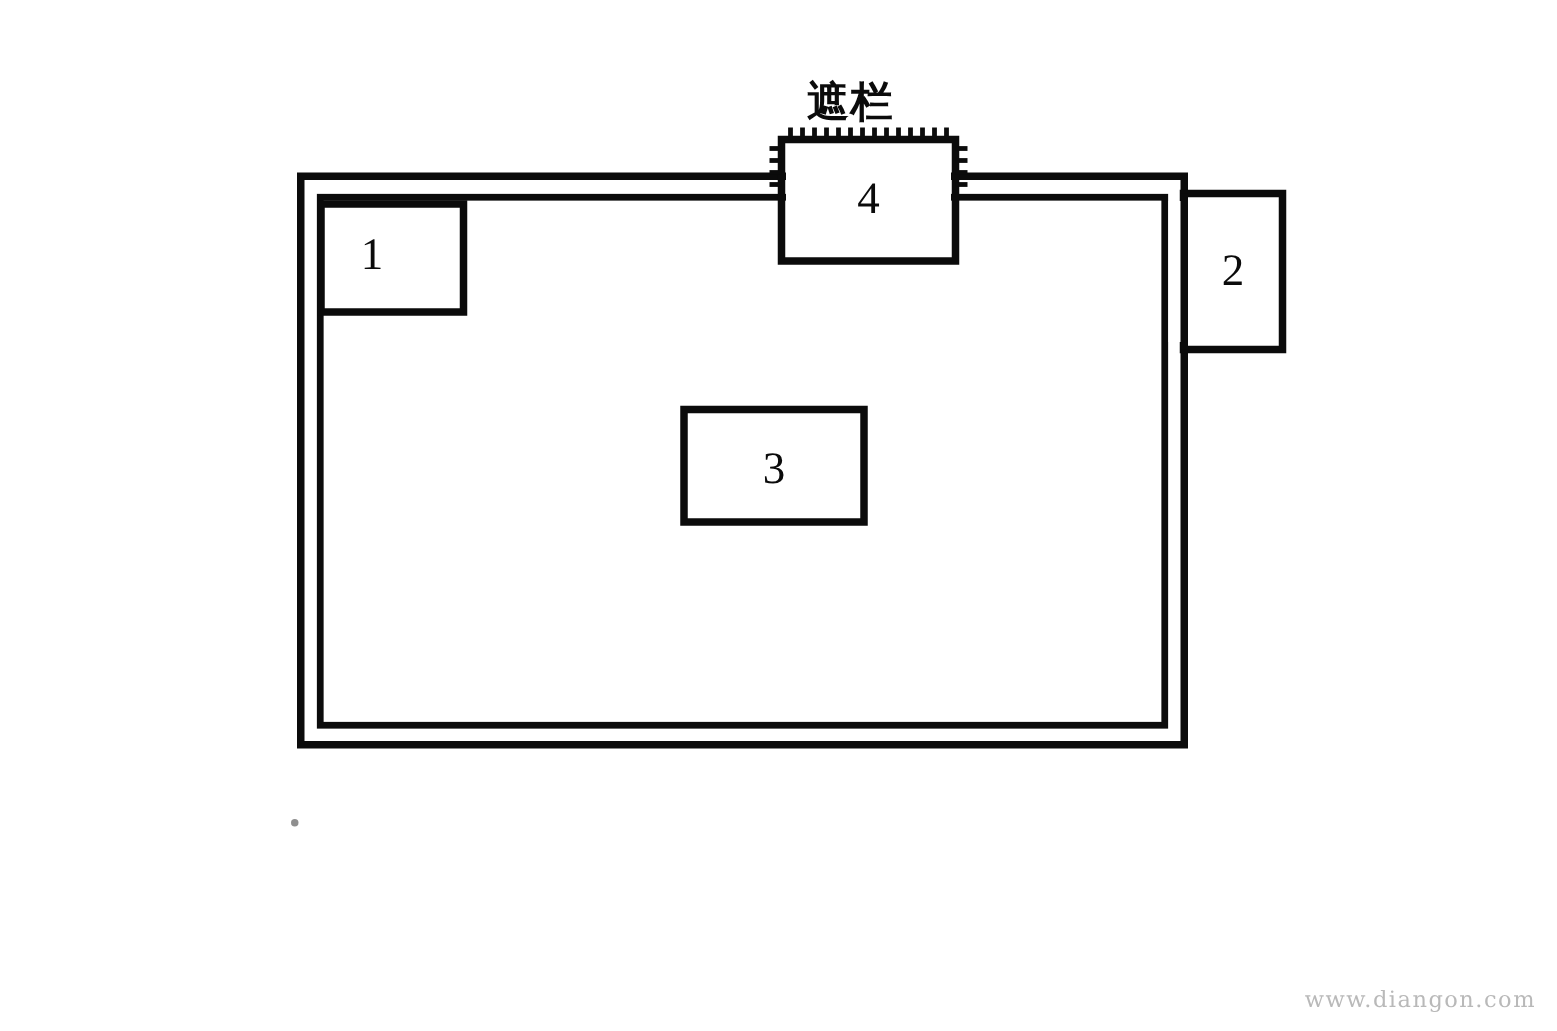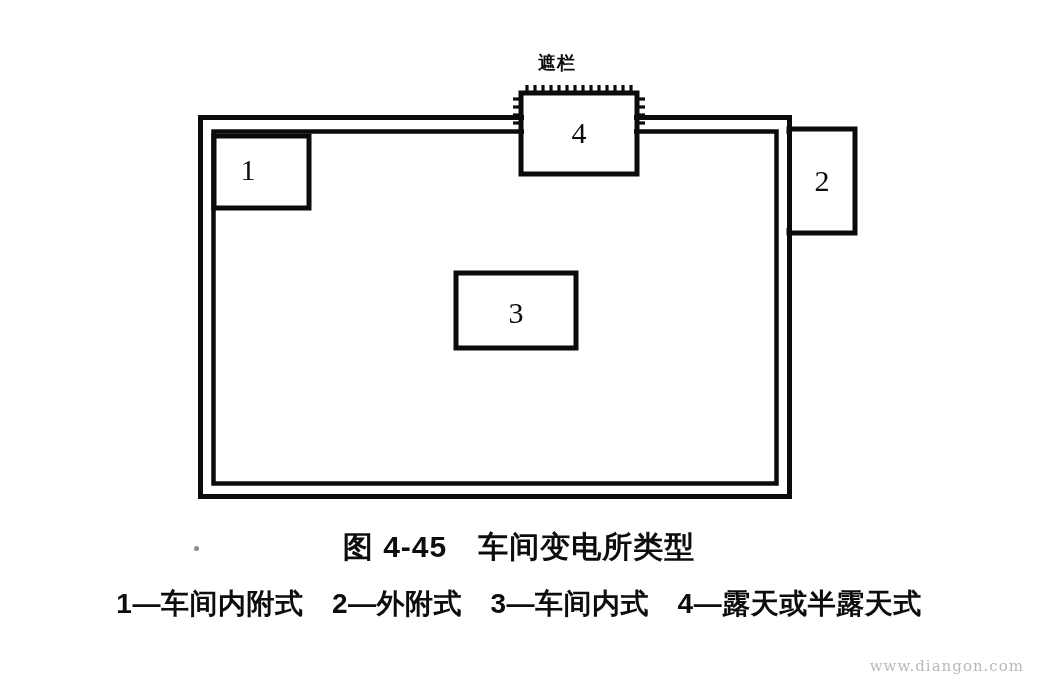--- a/index.html
+++ b/index.html
@@ -41,21 +41,21 @@
     color: #0b0b0b;
     line-height: 1;
     text-align: center;
     user-select: none;
   }
 
   .fence-caption {
     position: absolute;
     font-family: "Liberation Sans", "DejaVu Sans", sans-serif;
     font-weight: 700;
-    font-size: 18px;
+    font-size: 28px;
     letter-spacing: 1px;
     color: #0b0b0b;
     line-height: 1;
     white-space: nowrap;
   }
 
   
   #caption {
     position: absolute;
     left: 0;
@@ -168,22 +168,18 @@
 
     <div class="room-label" style="left:806px; top:166px; width:32px;">2</div>
 
     <div class="room-label" style="left:500px; top:298px; width:32px;">3</div>
 
     <div class="room-label" style="left:563px; top:118px; width:32px;">4</div>
 
     <div class="fence-caption" style="left:538px; top:54px;">遮栏</div>
   </div>
 
-  <div id="caption">
-    <div id="figure-title">图 4-45　车间变电所类型</div>
-    <div id="figure-legend">1—车间内附式　2—外附式　3—车间内式　4—露天或半露天式</div>
-  </div>
 
   <div id="speck"></div>
 
   <div id="watermark">www.diangon.com</div>
 
 </div>
 
 </body></html>

